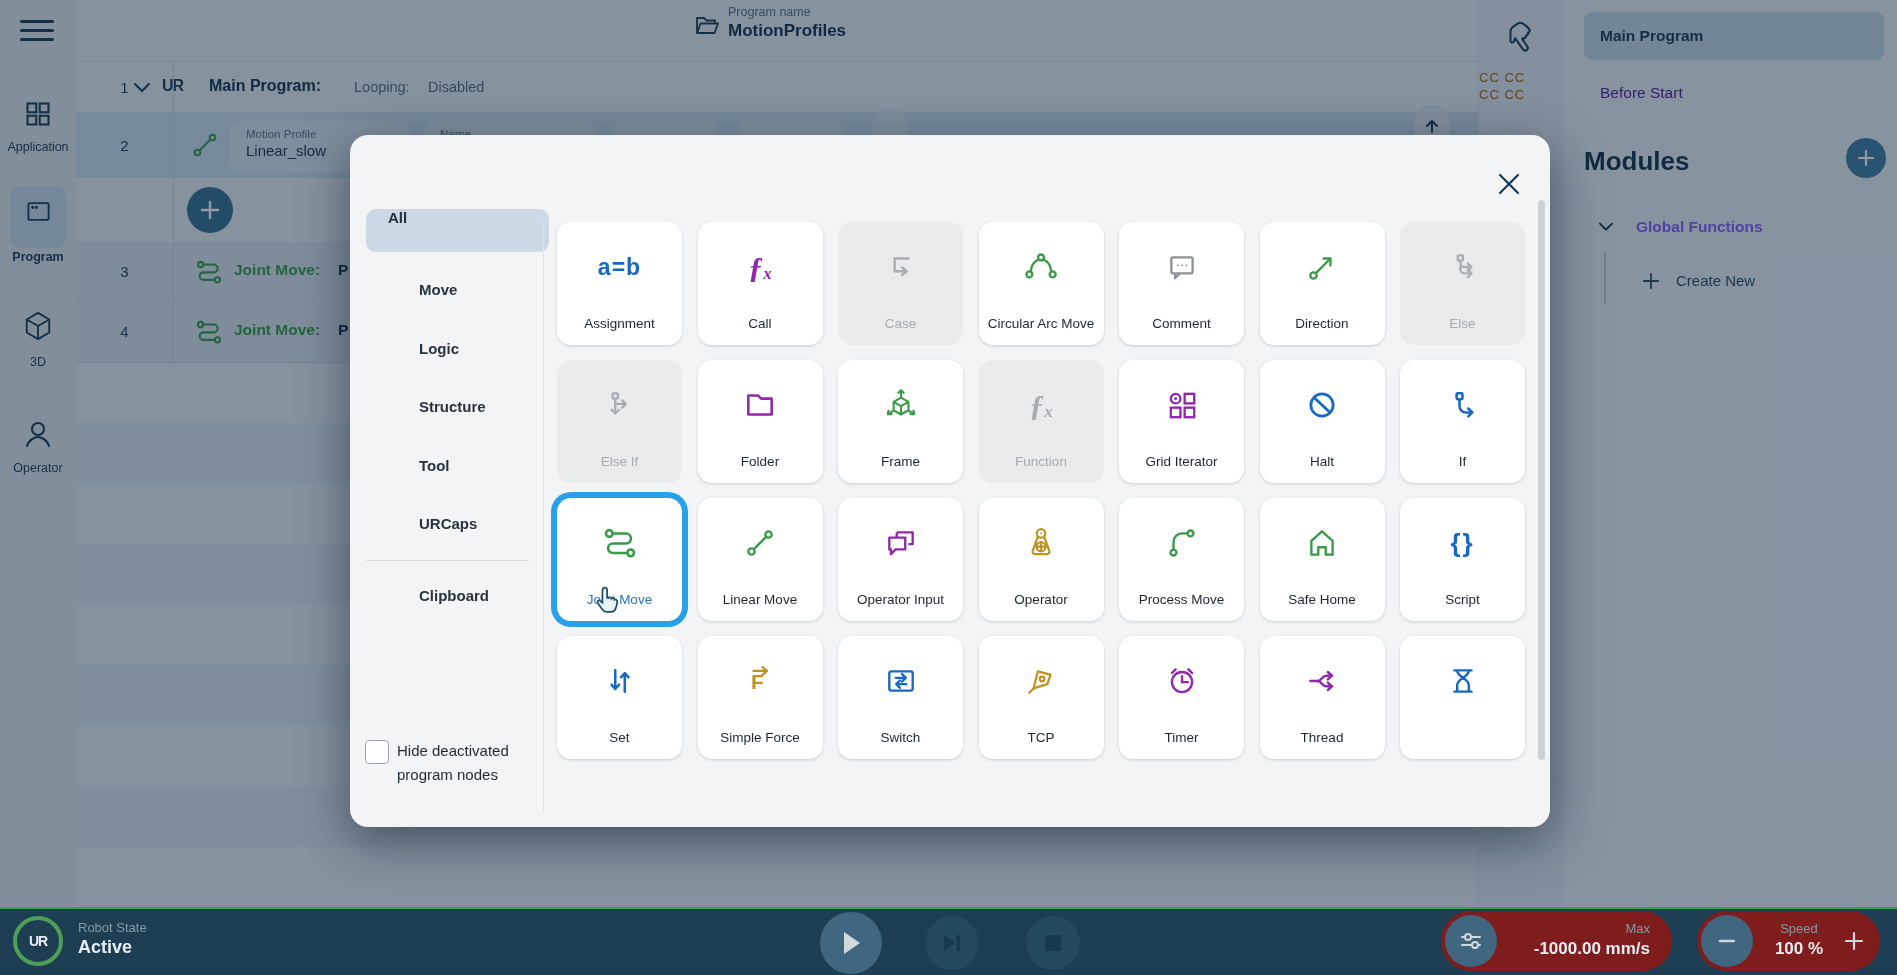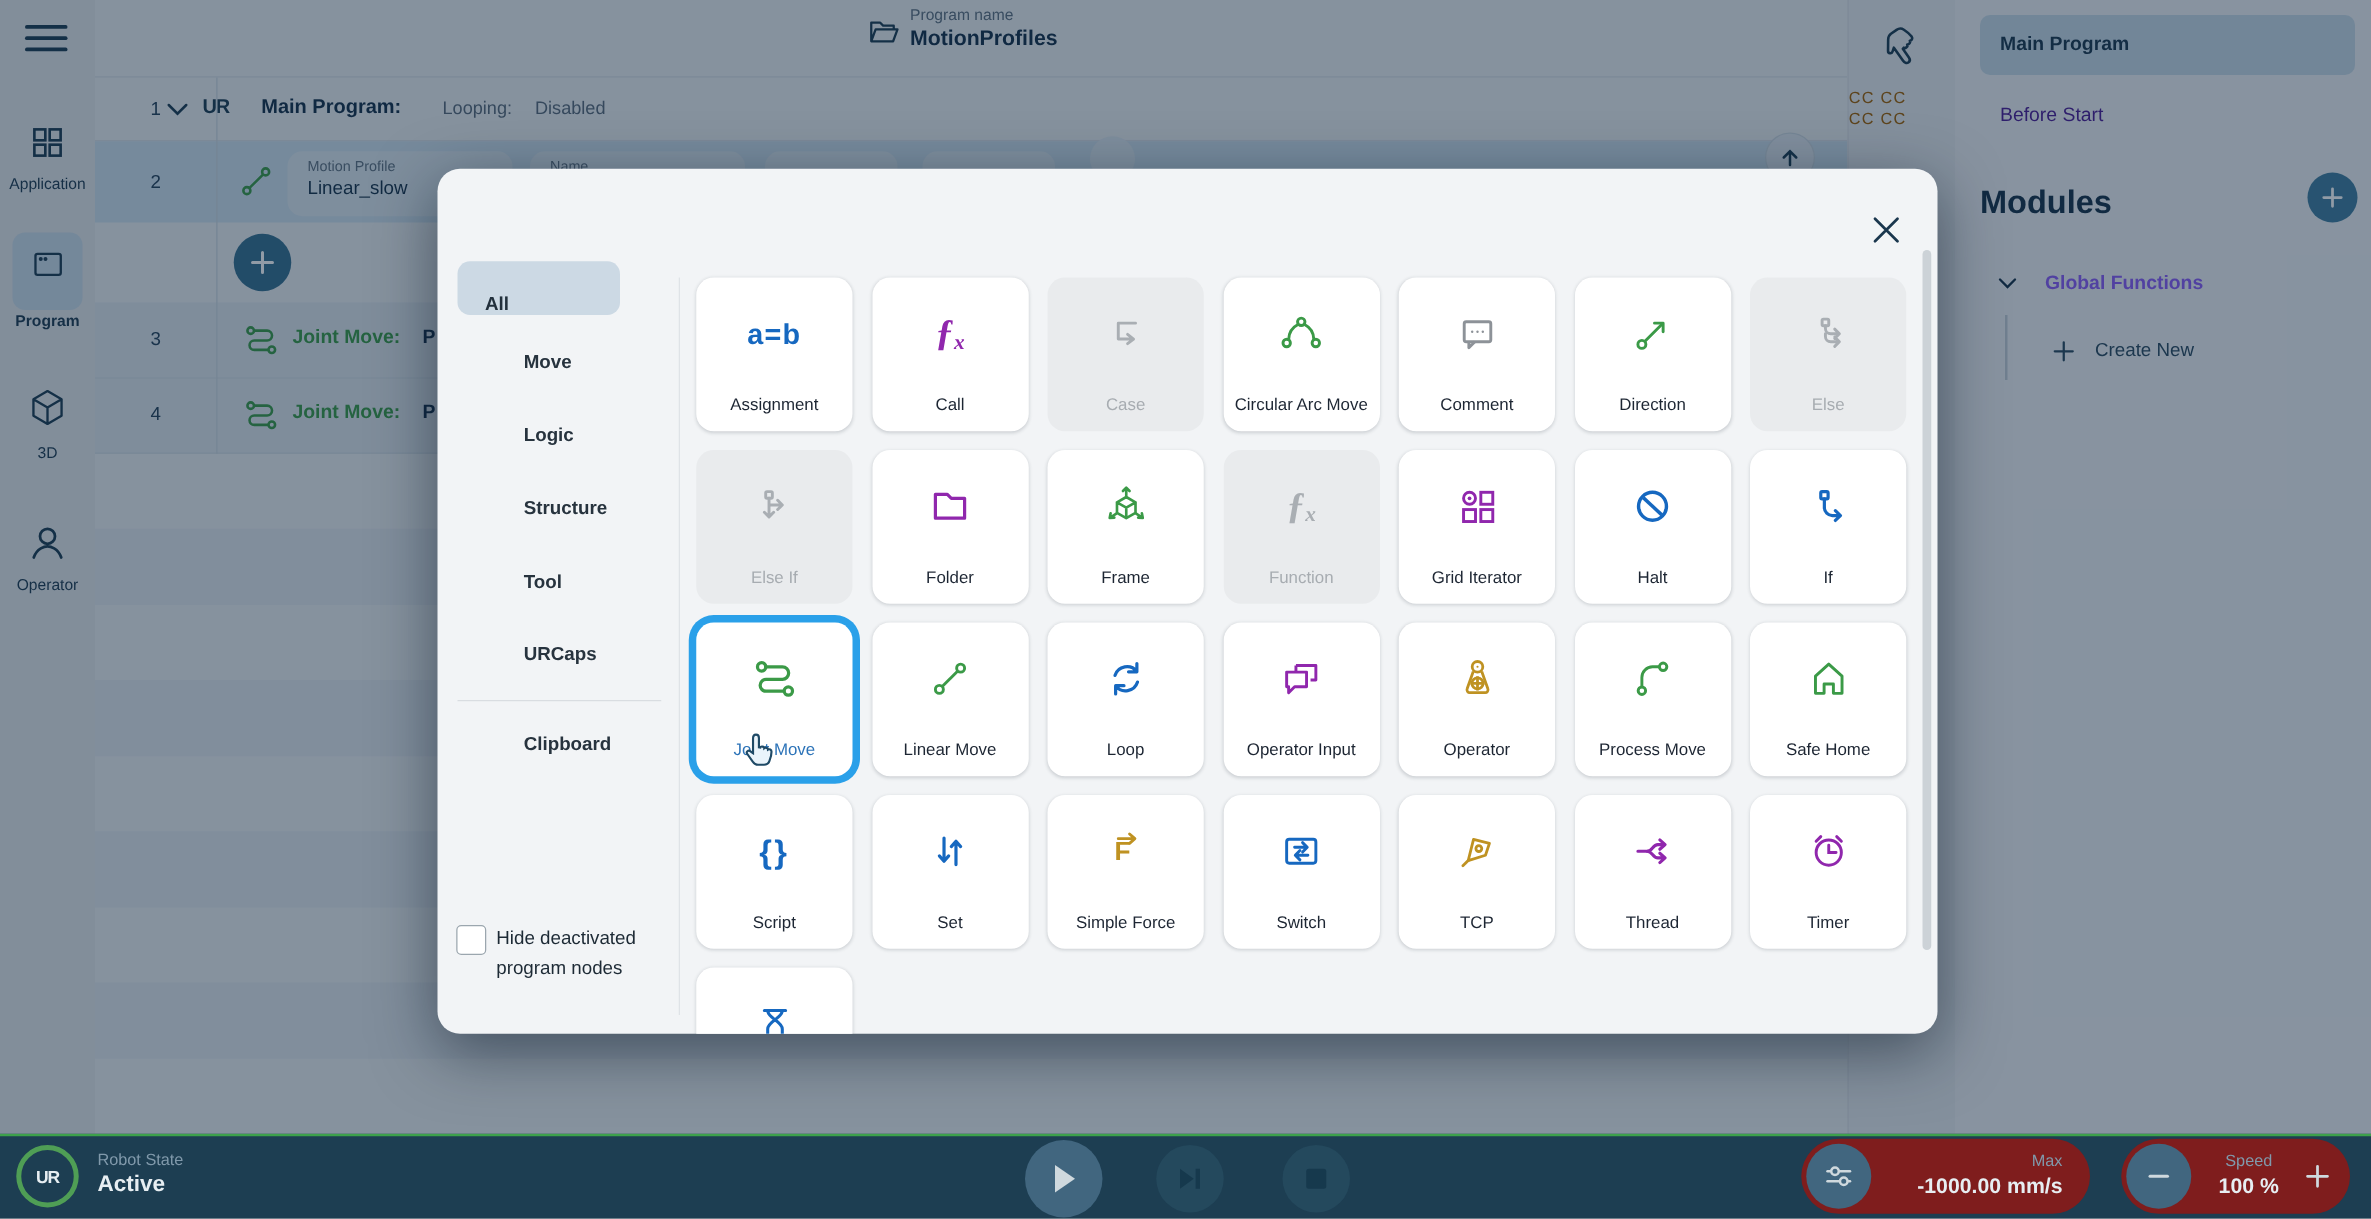--- a/index.html
+++ b/index.html
@@ -40,22 +40,22 @@
   .f-circ{background:#41667f;border-radius:50%;display:flex;align-items:center;justify-content:center;}
   .f-circ-d{background:#24495d;border-radius:50%;display:flex;align-items:center;justify-content:center;}
   .f-lab{font-size:13px;color:#8099ab;}
   .f-val{font-size:17px;font-weight:bold;color:#e7eef2;}
   
   .dim{left:0;top:0;width:1897px;height:907px;background:rgba(10,33,58,0.45);z-index:40;}
   
   .modal{left:350px;top:135px;width:1200px;height:692px;background:#f2f4f6;border-radius:18px;
          box-shadow:0 14px 50px rgba(5,20,35,.5);z-index:50;overflow:hidden;}
   .cat{left:40px;font-size:15px;color:#27333e;font-weight:600;margin-left:29px;}
-  .allpill{left:16px;top:74px;width:130px;height:43px;background:#ccd9e4;border-radius:10px;
-           display:flex;align-items:flex-end;}
+  .allpill{left:16px;top:74px;width:183px;height:43px;background:#ccd9e4;border-radius:10px;
+           display:flex;align-items:flex-start;}
   .vdiv{left:193px;top:87px;width:1px;height:590px;background:#dfe3e7;}
   .grid{left:207px;top:87px;display:grid;grid-template-columns:repeat(7,125px);
         grid-auto-rows:123px;gap:15px 15.5px;position:absolute;}
   .tile{background:#fff;border-radius:14px;box-shadow:0 1px 3px rgba(30,40,50,.18);
         position:relative;display:flex;flex-direction:column;align-items:center;}
   .tile.dis{background:#e9ebed;box-shadow:none;}
   .tile.sel{box-shadow:0 0 0 6px #2aa0e9,0 1px 3px rgba(30,40,50,.2);}
   .tic{margin-top:24px;height:42px;display:flex;align-items:center;justify-content:center;}
   .tlb{position:absolute;bottom:13px;left:4px;right:4px;text-align:center;font-size:13.5px;
        line-height:1.18;color:#1d2633;}
@@ -407,29 +407,20 @@
         <div class="tic c-g">
             <svg width="34" height="34" viewBox="0 0 32 32" fill="none" stroke="currentColor" stroke-width="2.2" stroke-linecap="round">
               <circle cx="8" cy="24" r="3"></circle>
               <line x1="10.5" y1="21.5" x2="21.5" y2="10.5"></line>
               <circle cx="24" cy="8" r="3"></circle>
             </svg>
           </div>
         <div class="tlb">Linear Move</div>
       </div>
 
-      <div class="tile">
-        <div class="tic c-b">
-            <svg width="34" height="34" viewBox="0 0 32 32" fill="none" stroke="currentColor" stroke-width="2.4" stroke-linecap="round" stroke-linejoin="round">
-              <path d="M7.5 13.5 A9.5 9.5 0 0 1 24 10.5 M24 4.5 V10.8 H17.7"></path>
-              <path d="M24.5 18.5 A9.5 9.5 0 0 1 8 21.5 M8 27.5 V21.2 H14.3"></path>
-            </svg>
-          </div>
-        <div class="tlb">Loop</div>
-      </div>
 
       <div class="tile">
         <div class="tic c-p">
             <svg width="34" height="34" viewBox="0 0 32 32" fill="none" stroke="currentColor" stroke-width="2.2" stroke-linejoin="round">
               <path d="M12 6 h15 v11 h-4 M12 6 v5"></path>
               <path d="M5 11 h15 v11 h-9 l-4.5 4.5 V22 H5 z"></path>
             </svg>
           </div>
         <div class="tlb">Operator Input</div>
       </div>
@@ -510,38 +501,38 @@
               <path d="M13 7 L25 10 L22 19 L9 23 Z"></path>
               <circle cx="17" cy="14" r="2.2"></circle>
               <path d="M9 23 L5 27" stroke-linecap="round"></path>
             </svg>
           </div>
         <div class="tlb">TCP</div>
       </div>
 
       <div class="tile">
         <div class="tic c-p">
-            <svg width="34" height="34" viewBox="0 0 32 32" fill="none" stroke="currentColor" stroke-width="2.3" stroke-linecap="round" stroke-linejoin="round">
-              <path d="M5 16 h7 c4 0 4-5 8-5 h5 M21.5 7.5 L25.5 11 L21.5 14.5"></path>
-              <path d="M12 16 c4 0 4 5 8 5 h5 M21.5 17.5 L25.5 21 L21.5 24.5"></path>
-            </svg>
-          </div>
-        <div class="tlb">Thread</div>
-      </div>
-
-      <div class="tile">
-        <div class="tic c-p">
             <svg width="34" height="34" viewBox="0 0 32 32" fill="none" stroke="currentColor" stroke-width="2.2" stroke-linecap="round">
               <circle cx="16" cy="17" r="9.5"></circle>
               <path d="M16 11.5 V17 H21.5"></path>
               <path d="M6.5 8.5 L10 5"></path>
               <path d="M25.5 8.5 L22 5"></path>
             </svg>
           </div>
         <div class="tlb">Timer</div>
+      </div>
+
+      <div class="tile">
+        <div class="tic c-p">
+            <svg width="34" height="34" viewBox="0 0 32 32" fill="none" stroke="currentColor" stroke-width="2.3" stroke-linecap="round" stroke-linejoin="round">
+              <path d="M5 16 h7 c4 0 4-5 8-5 h5 M21.5 7.5 L25.5 11 L21.5 14.5"></path>
+              <path d="M12 16 c4 0 4 5 8 5 h5 M21.5 17.5 L25.5 21 L21.5 24.5"></path>
+            </svg>
+          </div>
+        <div class="tlb">Thread</div>
       </div>
 
       <div class="tile">
         <div class="tic c-b">
             <svg width="34" height="34" viewBox="0 0 32 32" fill="none" stroke="currentColor" stroke-width="2.3" stroke-linecap="round" stroke-linejoin="round">
               <path d="M8 6 h16 M8 26 h16 M10.5 6 c0 6 11 8 11 14 v6 M21.5 6 c0 6-11 8-11 14 v6"></path>
             </svg>
           </div>
         <div class="tlb"></div>
       </div>

